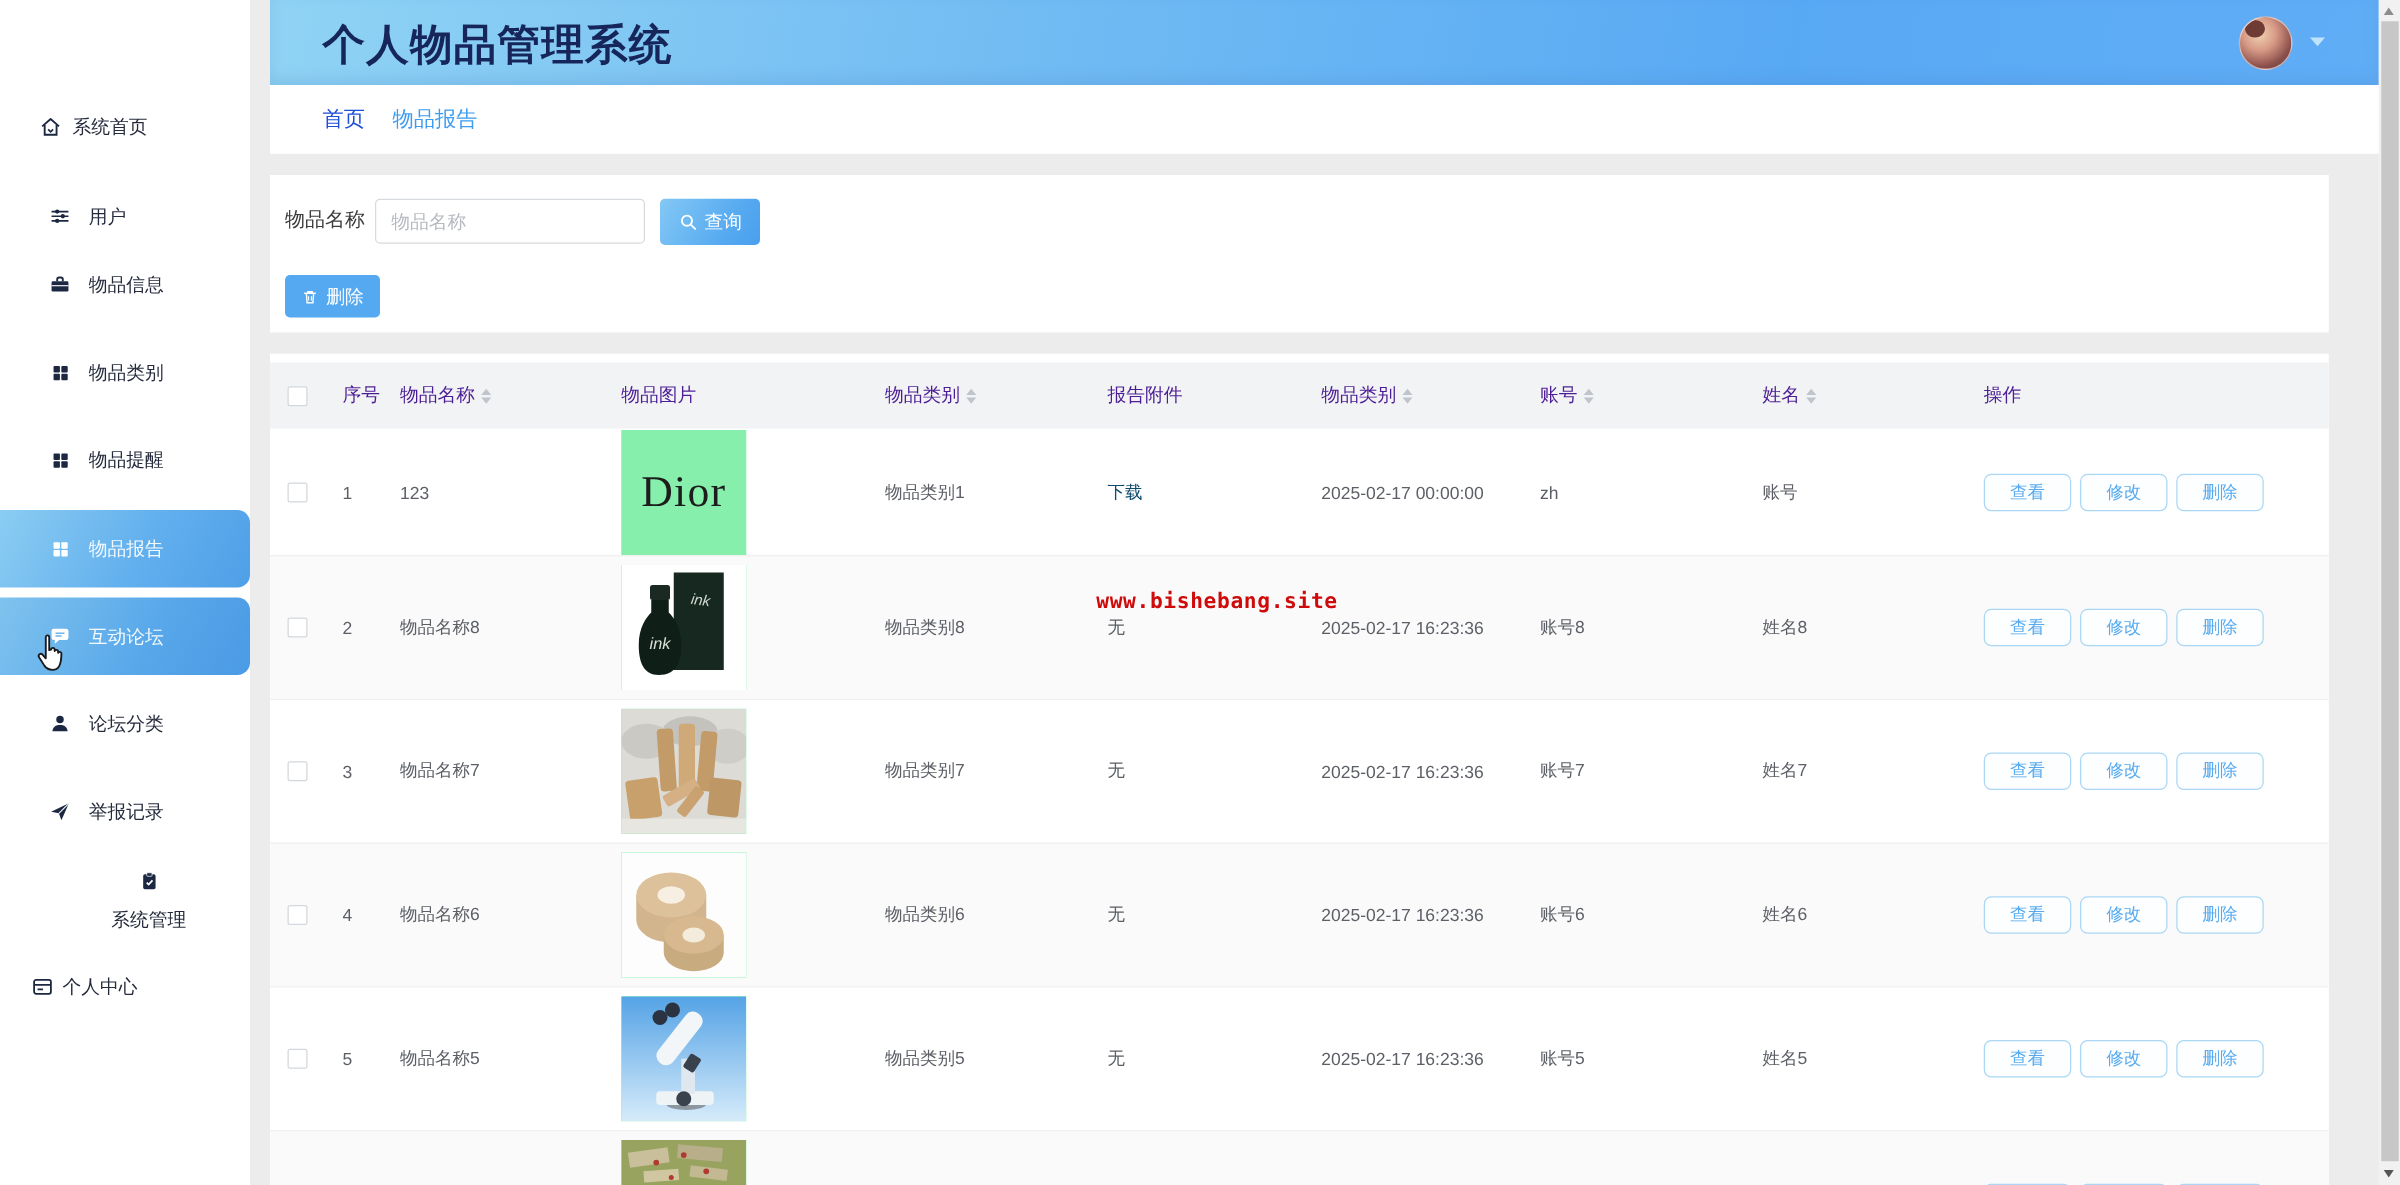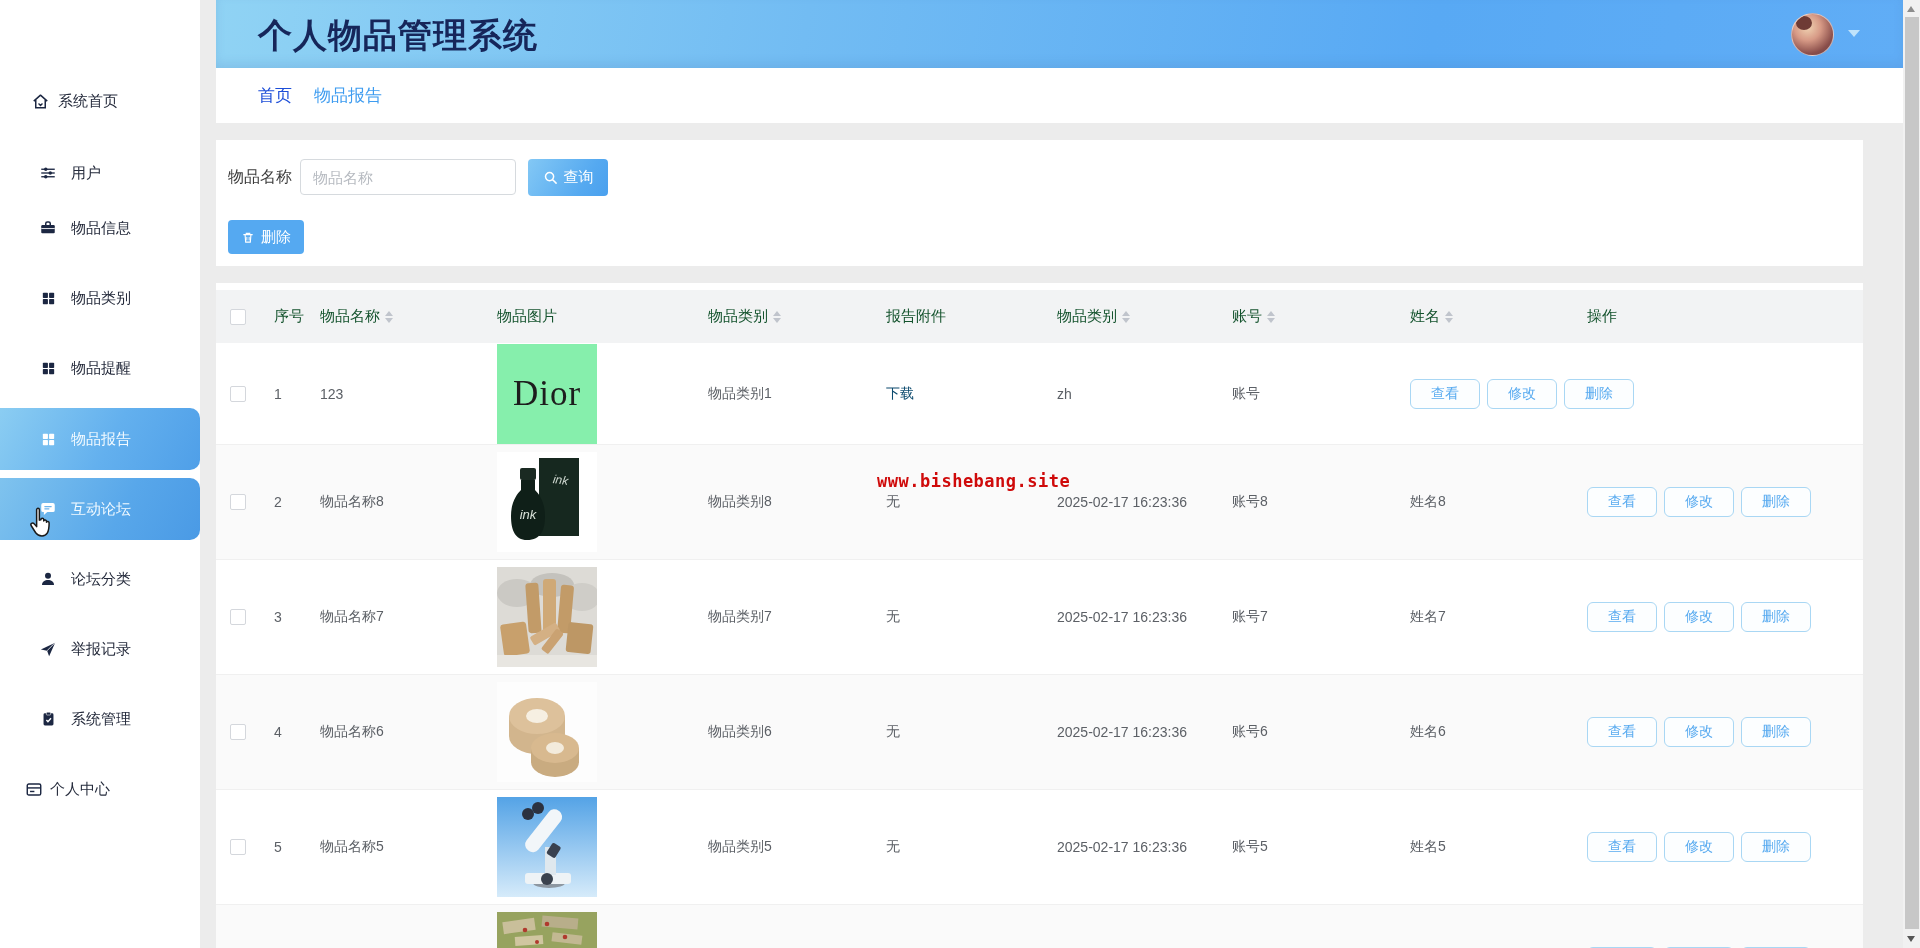--- a/index.html
+++ b/index.html
@@ -52,21 +52,21 @@
   .sp-delete { position:absolute; left:12px; top:80px; width:76px; height:34px; border:none; border-radius:4px;
               background:#55a9f1; color:#fff; font-size:15px;
               display:flex; align-items:center; justify-content:center; gap:6px; cursor:pointer; }
 
   
   .table-panel { position:absolute; left:0; top:283px; width:1647px; height:665px; background:#ffffff;
                  padding-top:7px; overflow:hidden; }
   .thead, .trow { display:grid; grid-template-columns:48px 46px 187px 201px 178px 171px 175px 178px 177px 1fr;
                   align-items:center; }
   .thead { height:53px; background:#f2f3f4; }
-  .th { font-size:15px; color:#14532d; display:flex; align-items:center; padding-left:10px; }
+  .th { font-size:15px; color:#4c1d95; display:flex; align-items:center; padding-left:10px; }
   .trow { height:115px; border-top:1px solid #f0f0f0; background:#fff; }
   .trow.first { height:101px; border-top:none; }
   .trow.striped { background:#fafafa; }
   .td { font-size:14px; color:#5c6066; display:flex; align-items:center; padding-left:10px; height:100%; }
   .c0 { padding-left:14px; } .c3 { padding-left:0; }
   .cbx { width:16px; height:16px; border:1px solid #d4d7dc; border-radius:2px; background:#fff;
          display:inline-block; cursor:pointer; }
   .caret { display:inline-flex; flex-direction:column; margin-left:5px; }
   .caret i { width:0; height:0; border:4px solid transparent; display:block; }
   .caret .up { border-bottom:5px solid #c0c4cc; margin-bottom:2px; }
@@ -187,21 +187,21 @@
       </div>
       <div class="side-item" style="top: 626px;">
         <span class="s-icon">
           <svg width="18" height="18" viewBox="0 0 24 24" fill="currentColor">
             <path d="M2.5 12.5 21.5 3.5 13.5 21.5 10.8 14.2Z"></path>
             <path d="M10.8 14.2 21.5 3.5" stroke="#fff" stroke-width="1.1"></path>
           </svg>
         </span>
         <span class="s-label">举报记录</span>
       </div>
-      <div class="side-item" style="top: 696px;">
+      <div class="side-item" style="top: 696px; flex-direction: column;">
         <span class="s-icon">
           <svg width="17" height="18" viewBox="0 0 24 24">
             <rect x="5" y="4" width="14" height="17" rx="2" fill="currentColor"></rect>
             <rect x="9" y="2.4" width="6" height="4" rx="1" fill="currentColor" stroke="#fff" stroke-width=".8"></rect>
             <path d="M9 13.5l2.2 2.2 4.3-4.7" fill="none" stroke="#fff" stroke-width="2"></path>
           </svg>
         </span>
         <span class="s-label">系统管理</span>
       </div>
       <div class="side-item" style="top: 766px; padding-left: 24px; gap: 6px;">
@@ -318,20 +318,21 @@
             <div class="td c2">123</div>
             <div class="td c3">
               <div class="img-box">
                 <div class="dior-text">Dior</div>
               </div>
             </div>
             <div class="td c4">物品类别1</div>
             <div class="td c5">
               <span class="dl-link">下载</span>
             </div>
+            <div class="td c6">2025-02-17 00:00:00</div>
             <div class="td c7">zh</div>
             <div class="td c8">账号</div>
             <div class="td c9">
               <div class="actions">
                 <button class="act-btn">查看</button>
                 <button class="act-btn">修改</button>
                 <button class="act-btn">删除</button>
               </div>
             </div>
           </div>

